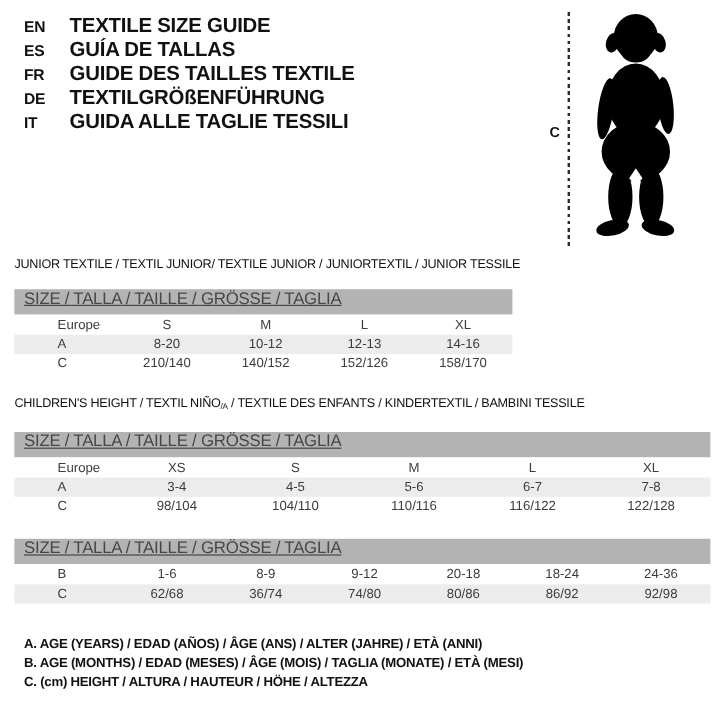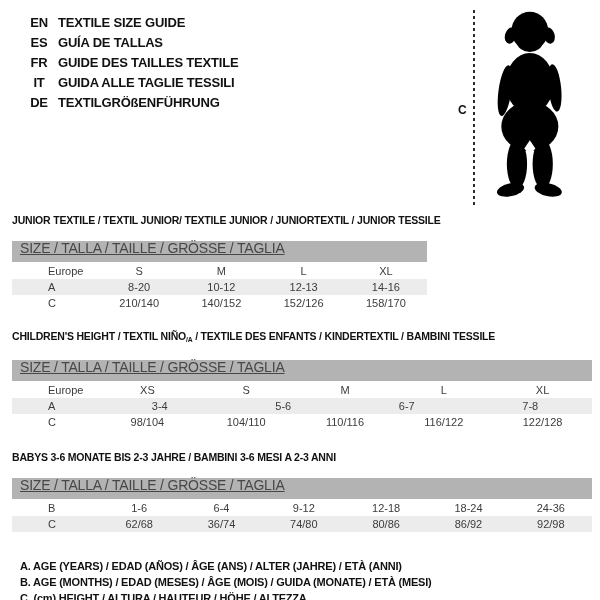--- a/index.html
+++ b/index.html
@@ -8,37 +8,37 @@
     --ink:#111111;
     --table-ink:#3c3c3c;
   }
   *{margin:0;padding:0;box-sizing:border-box;}
   html,body{background:#ffffff;}
   body{font-family:"Liberation Sans","DejaVu Sans",sans-serif;}
   .page{position:relative;width:600px;height:600px;background:#ffffff;overflow:hidden;}
 
   
   .lang-block{position:absolute;left:20px;top:12px;}
-  .lang-row{display:flex;height:20px;align-items:center;text-align:center;}
+  .lang-row{display:flex;height:20px;align-items:center;}
   .lang-code{width:38px;font-size:13px;font-weight:bold;color:var(--ink);letter-spacing:-0.2px;}
-  .lang-label{font-size:13px;font-weight:bold;color:var(--ink);letter-spacing:-0.2px;white-space:nowrap;}
+  .lang-label{font-size:17px;font-weight:bold;color:var(--ink);letter-spacing:-0.2px;white-space:nowrap;}
 
   
   .measure-line{position:absolute;left:473px;top:10px;width:2px;height:198px;
     background:repeating-linear-gradient(to bottom,#2b2b2b 0 3px,transparent 3px 6px);}
   .measure-label{position:absolute;left:458px;top:103px;font-size:12px;font-weight:bold;color:var(--ink);}
   .baby-svg{position:absolute;left:482px;top:8px;width:92px;height:202px;}
 
   
   .tables{position:absolute;left:12px;top:212px;width:580px;}
   section.size-section{margin-bottom:17px;}
   section.narrow{width:415px;}
   section.children{margin-bottom:19px;}
   section.babies{margin-bottom:26px;}
-  .tbl-title{font-size:10.5px;font-weight:bold;color:var(--ink);letter-spacing:-0.2px;margin-bottom:12px;line-height:17px;}
+  .tbl-title{font-size:10.5px;font-weight:normal;color:var(--ink);letter-spacing:-0.2px;margin-bottom:12px;line-height:17px;}
   .tbl-title div{white-space:nowrap;}
   .tbl-title sub{font-size:0.65em;vertical-align:-0.25em;}
   .bar{height:21px;line-height:15px;background:var(--bar);color:#474747;font-size:14px;
     padding-left:8px;letter-spacing:-0.2px;margin-bottom:1px;white-space:nowrap;text-decoration:underline;}
   .row{display:flex;height:16px;line-height:16px;font-size:11px;color:var(--table-ink);}
   .row.shaded{background:var(--shade);}
   .row-label{width:58px;padding-left:8px;margin-left:28px;}
   .cell{flex:1;text-align:center;}
 
   
@@ -58,26 +58,26 @@
     </div>
     <div class="lang-row">
       <span class="lang-code">ES</span>
       <span class="lang-label">GUÍA DE TALLAS</span>
     </div>
     <div class="lang-row">
       <span class="lang-code">FR</span>
       <span class="lang-label">GUIDE DES TAILLES TEXTILE</span>
     </div>
     <div class="lang-row">
+      <span class="lang-code">DE</span>
+      <span class="lang-label">TEXTILGRÖßENFÜHRUNG</span>
+    </div>
+    <div class="lang-row">
       <span class="lang-code">IT</span>
       <span class="lang-label">GUIDA ALLE TAGLIE TESSILI</span>
-    </div>
-    <div class="lang-row">
-      <span class="lang-code">DE</span>
-      <span class="lang-label">TEXTILGRÖßENFÜHRUNG</span>
     </div>
   </div>
 
   <div class="measure-line"></div>
   <div class="measure-label">C</div>
   <svg class="baby-svg" viewBox="0 0 100 220" preserveAspectRatio="none" aria-hidden="true">
     <g fill="#000000">
       <ellipse cx="52" cy="25" rx="20" ry="21"></ellipse>
       <ellipse cx="31" cy="30" rx="6" ry="9" transform="rotate(15 31 30)"></ellipse>
       <ellipse cx="73" cy="30" rx="6" ry="9" transform="rotate(-15 73 30)"></ellipse>
@@ -136,62 +136,62 @@
             <span class="row-label">Europe</span>
             <span class="cell">XS</span>
             <span class="cell">S</span>
             <span class="cell">M</span>
             <span class="cell">L</span>
             <span class="cell">XL</span>
           </div>
           <div class="row shaded">
             <span class="row-label">A</span>
             <span class="cell">3-4</span>
+            <span class="cell">4-5</span>
             <span class="cell">5-6</span>
             <span class="cell">6-7</span>
             <span class="cell">7-8</span>
           </div>
           <div class="row">
             <span class="row-label">C</span>
             <span class="cell">98/104</span>
             <span class="cell">104/110</span>
             <span class="cell">110/116</span>
             <span class="cell">116/122</span>
             <span class="cell">122/128</span>
           </div>
         </div>
     </section>
 
     <section class="size-section babies">
       <div class="tbl-title">
-          <div><span>BABYS 3-6 MONATE BIS 2-3 JAHRE / BAMBINI 3-6 MESI A 2-3 ANNI</span></div>
         </div>
       <div class="bar">SIZE / TALLA / TAILLE / GRÖSSE / TAGLIA</div>
       <div class="tbl-body">
           <div class="row">
             <span class="row-label">B</span>
             <span class="cell">1-6</span>
-            <span class="cell">6-4</span>
+            <span class="cell">8-9</span>
             <span class="cell">9-12</span>
-            <span class="cell">12-18</span>
+            <span class="cell">20-18</span>
             <span class="cell">18-24</span>
             <span class="cell">24-36</span>
           </div>
           <div class="row shaded">
             <span class="row-label">C</span>
             <span class="cell">62/68</span>
             <span class="cell">36/74</span>
             <span class="cell">74/80</span>
             <span class="cell">80/86</span>
             <span class="cell">86/92</span>
             <span class="cell">92/98</span>
           </div>
         </div>
     </section>
 
     <div class="footnotes">
       <div class="footnote">A. AGE (YEARS) / EDAD (AÑOS) / ÂGE (ANS) / ALTER (JAHRE) / ETÀ (ANNI)</div>
-      <div class="footnote">B. AGE (MONTHS) / EDAD (MESES) / ÂGE (MOIS) / GUIDA (MONATE) / ETÀ (MESI)</div>
+      <div class="footnote">B. AGE (MONTHS) / EDAD (MESES) / ÂGE (MOIS) / TAGLIA (MONATE) / ETÀ (MESI)</div>
       <div class="footnote">C. (cm) HEIGHT / ALTURA / HAUTEUR / HÖHE / ALTEZZA</div>
     </div>
 
   </div>
 </div>
 
 </body></html>

